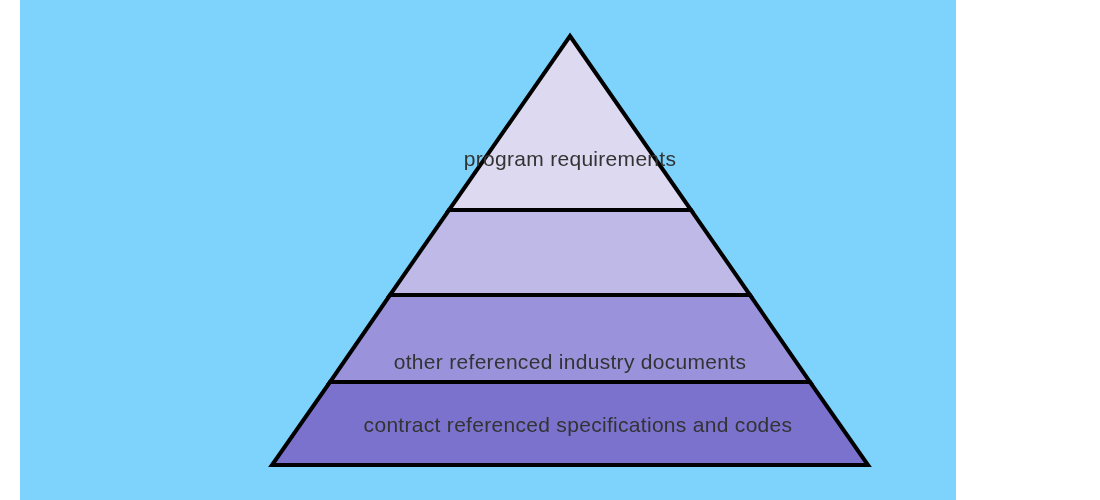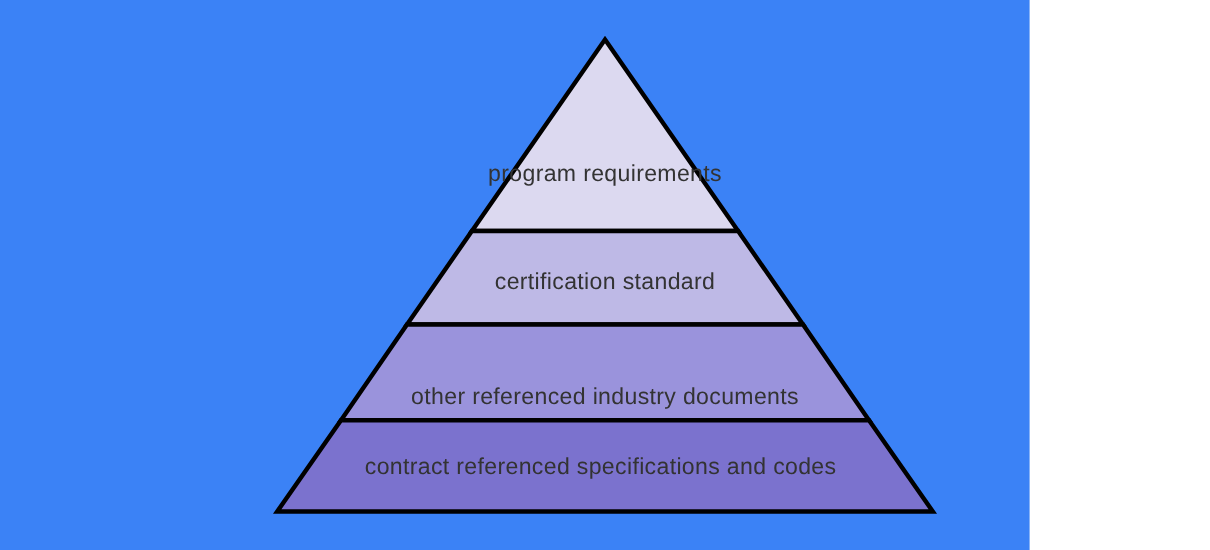--- a/index.html
+++ b/index.html
@@ -4,23 +4,24 @@
 <style>
   html, body {
     margin: 0;
     padding: 0;
     background: #ffffff;
   }
   .stage {
     position: relative;
     width: 936px;
     height: 500px;
-    background: #3b82f6;
+    background: #7dd3fc;
     overflow: hidden;
     font-family: "Liberation Sans", sans-serif;
+    margin-left: 20px;
   }
   .pyramid-svg {
     position: absolute;
     left: 0;
     top: 0;
     width: 1100px;
     height: 500px;
   }
   .pyramid-svg polygon {
     stroke: #000000;
@@ -50,19 +51,18 @@
 
   <svg class="pyramid-svg" viewBox="0 0 1100 500" aria-hidden="true">
     <polygon points="550,36 671,210 429,210" fill="#dcd9f0"></polygon>
     <polygon points="429,210 671,210 730,295 370,295" fill="#beb9e6"></polygon>
     <polygon points="370,295 730,295 790,382 310,382" fill="#9a93dc"></polygon>
     <polygon points="310,382 790,382 848,465 252,465" fill="#7b72ce"></polygon>
   </svg>
 
   <div class="tier-label wrap" style="left:550px; top:158px;">program requirements</div>
 
-  <div class="tier-label" style="left:550px; top:256px;">certification standard</div>
 
   <div class="tier-label" style="left:550px; top:361px;">other referenced industry documents</div>
 
-  <div class="tier-label" style="left:546px; top:424px;">contract referenced specifications and codes</div>
+  <div class="tier-label" style="left:558px; top:424px;">contract referenced specifications and codes</div>
 
 </div>
 
 </body></html>

